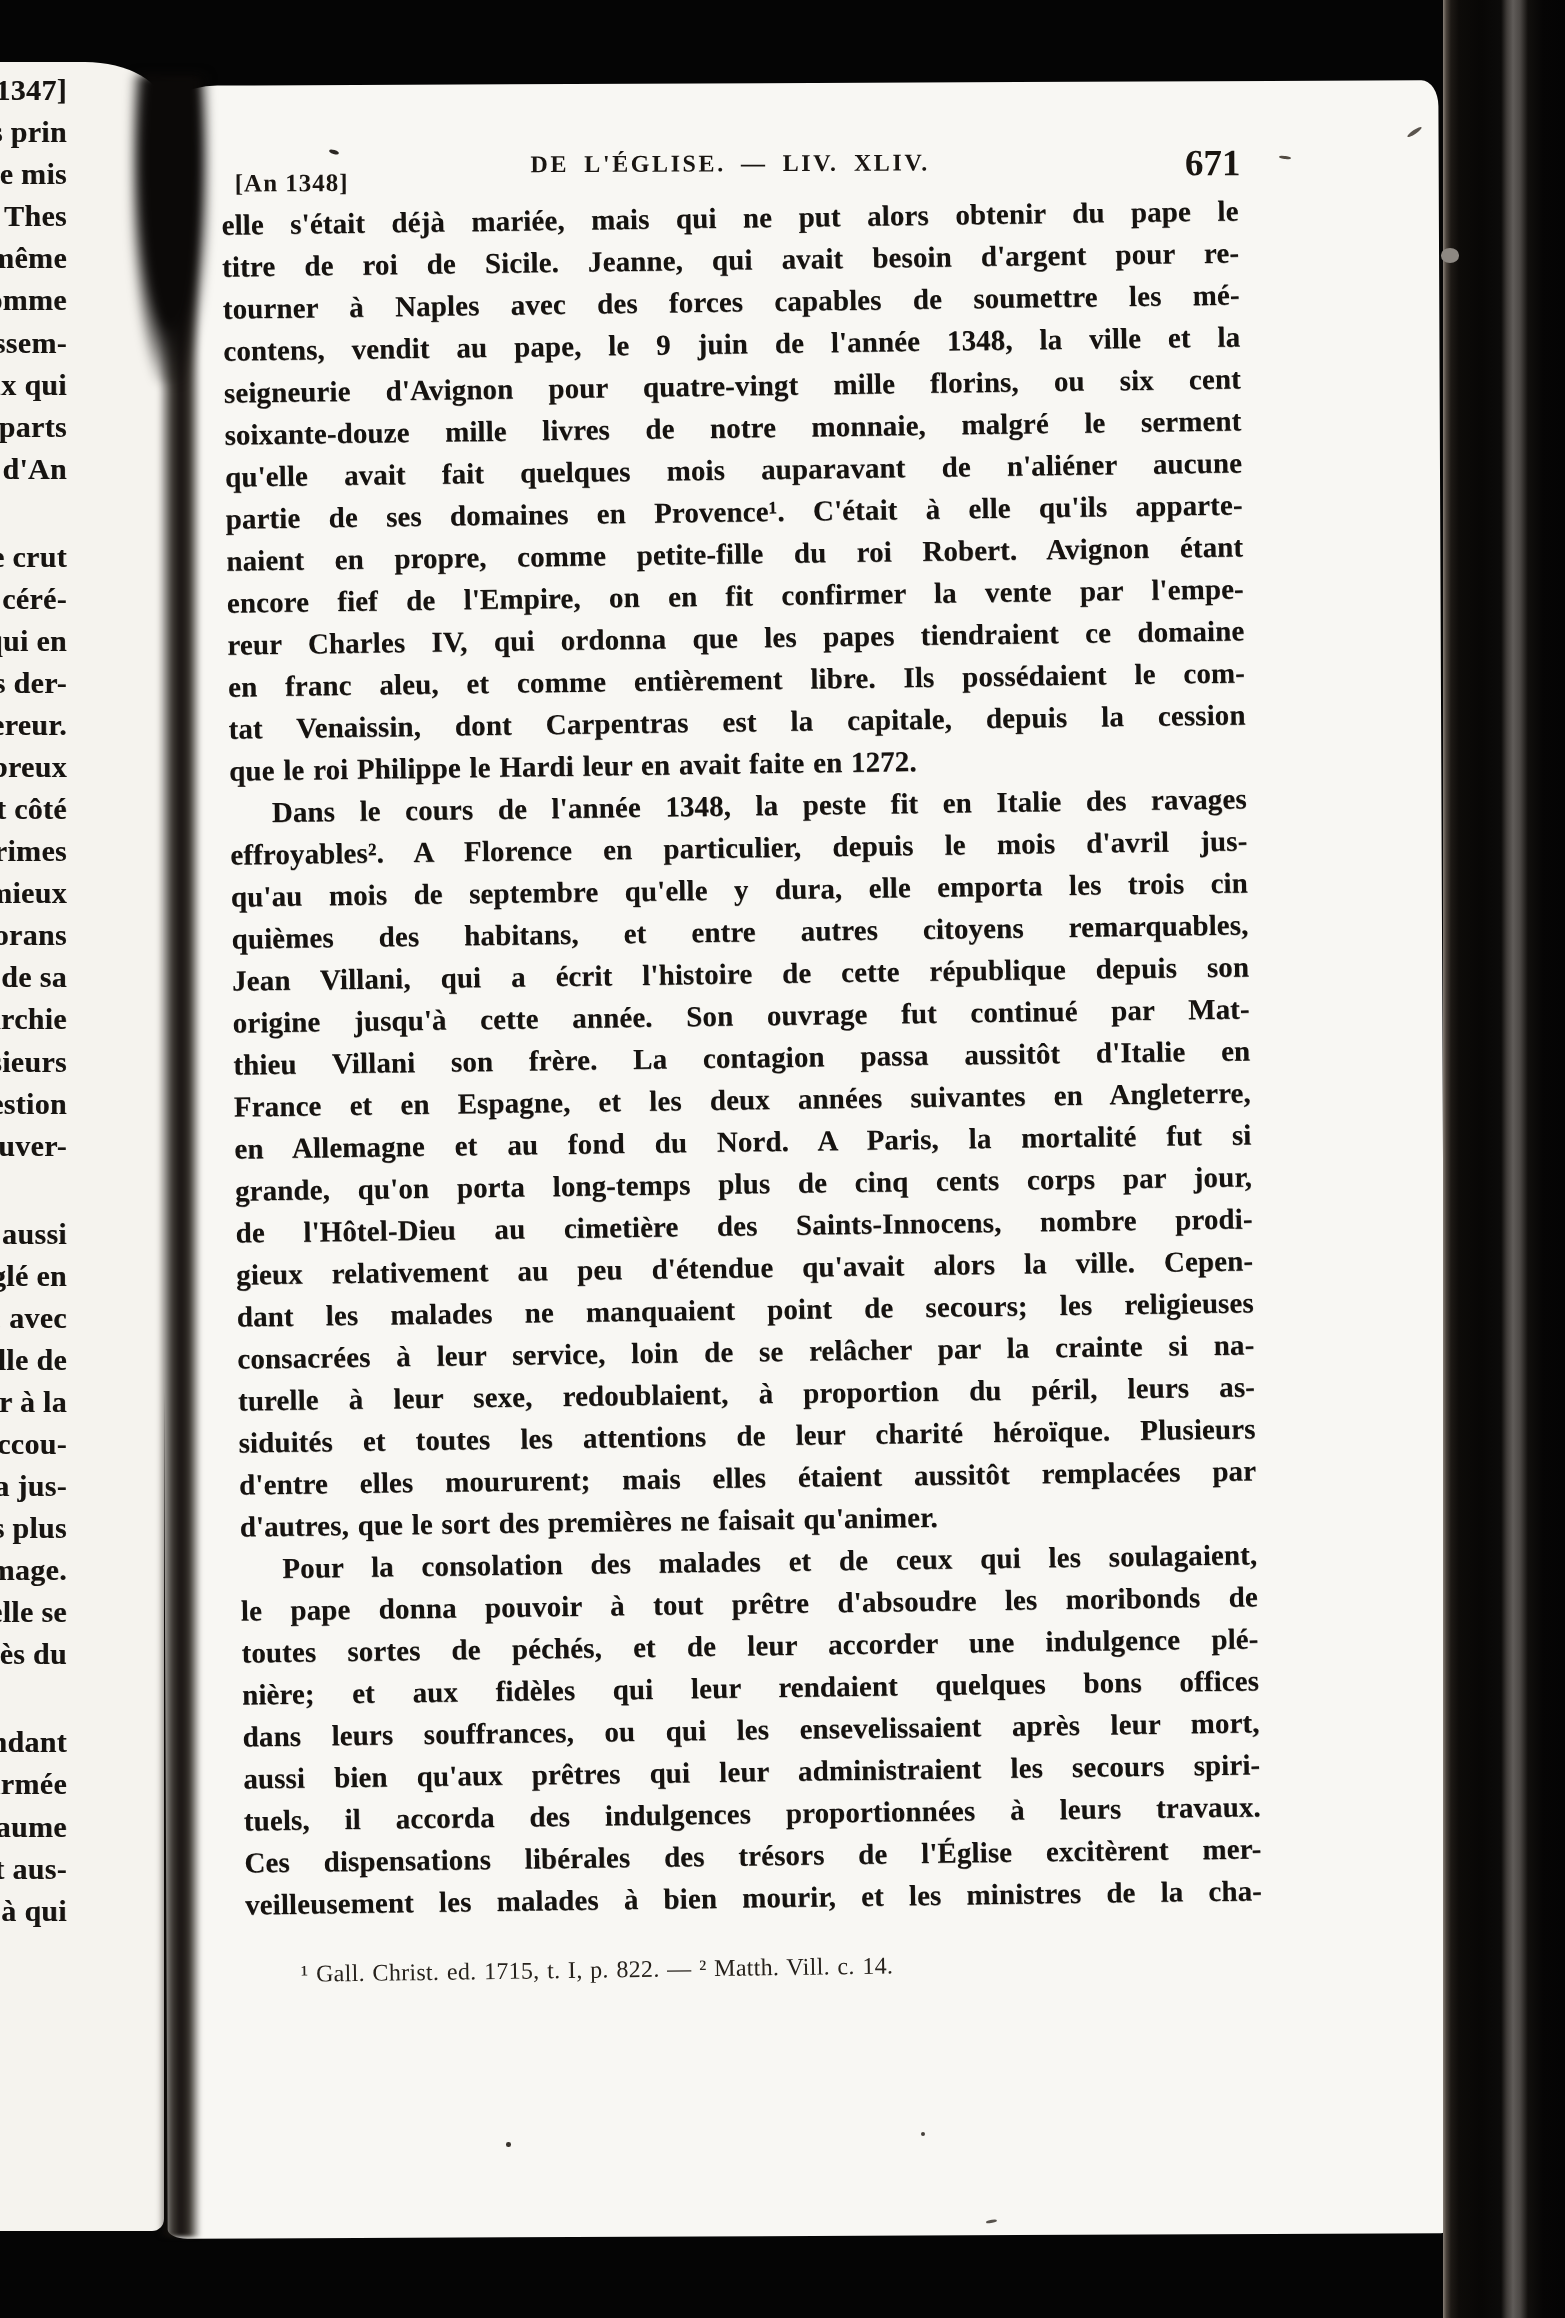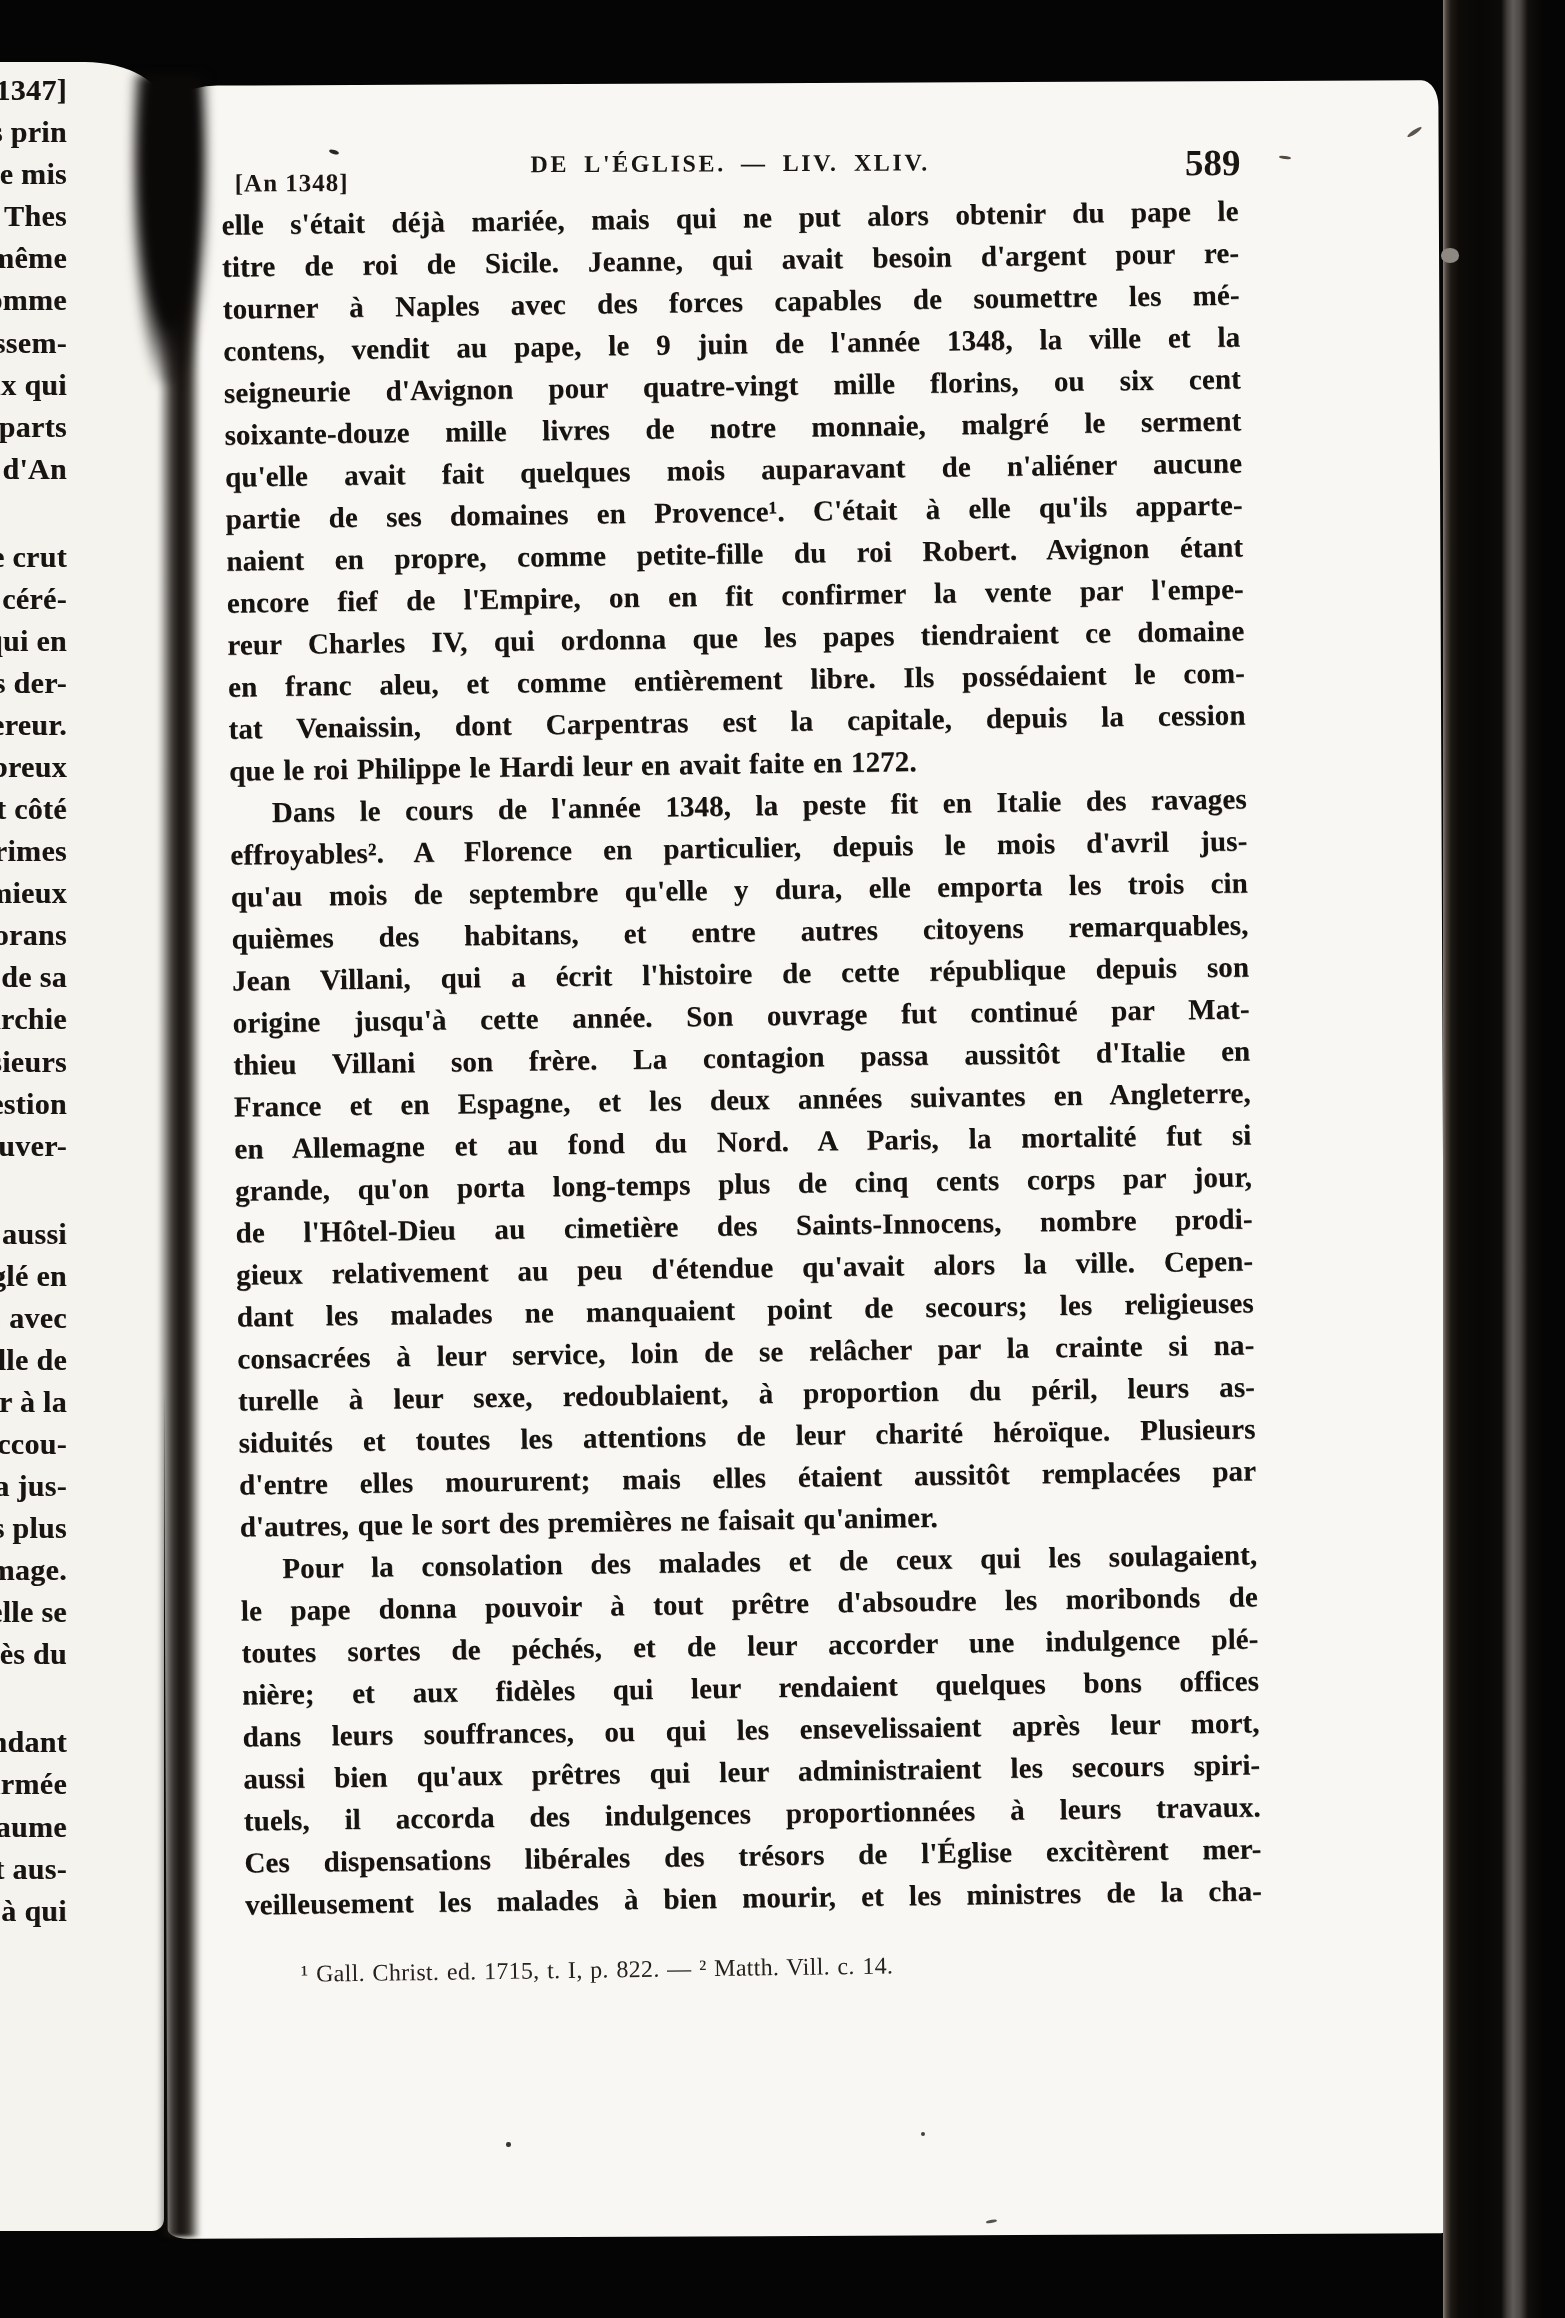--- a/index.html
+++ b/index.html
@@ -100,21 +100,21 @@
         <div class="frag" style="top: 1705px;">armée</div>
         <div class="frag" style="top: 1748px;">yaume</div>
         <div class="frag" style="top: 1790px;">it aus-</div>
         <div class="frag" style="top: 1832px;">, à qui</div>
       </div>
   </div>
 
   <div class="main-page">
     <div class="running-title">DE L'ÉGLISE. — LIV. XLIV.</div>
     <div class="year-label">[An 1348]</div>
-    <div class="page-number">589</div>
+    <div class="page-number">671</div>
     <div class="text-skew">
       <div class="text-block">
           <div class="tline">elle s'était déjà mariée, mais qui ne put alors obtenir du pape le</div>
           <div class="tline">titre de roi de Sicile. Jeanne, qui avait besoin d'argent pour re-</div>
           <div class="tline">tourner à Naples avec des forces capables de soumettre les mé-</div>
           <div class="tline">contens, vendit au pape, le 9 juin de l'année 1348, la ville et la</div>
           <div class="tline">seigneurie d'Avignon pour quatre-vingt mille florins, ou six cent</div>
           <div class="tline">soixante-douze mille livres de notre monnaie, malgré le serment</div>
           <div class="tline">qu'elle avait fait quelques mois auparavant de n'aliéner aucune</div>
           <div class="tline">partie de ses domaines en Provence¹. C'était à elle qu'ils apparte-</div>

